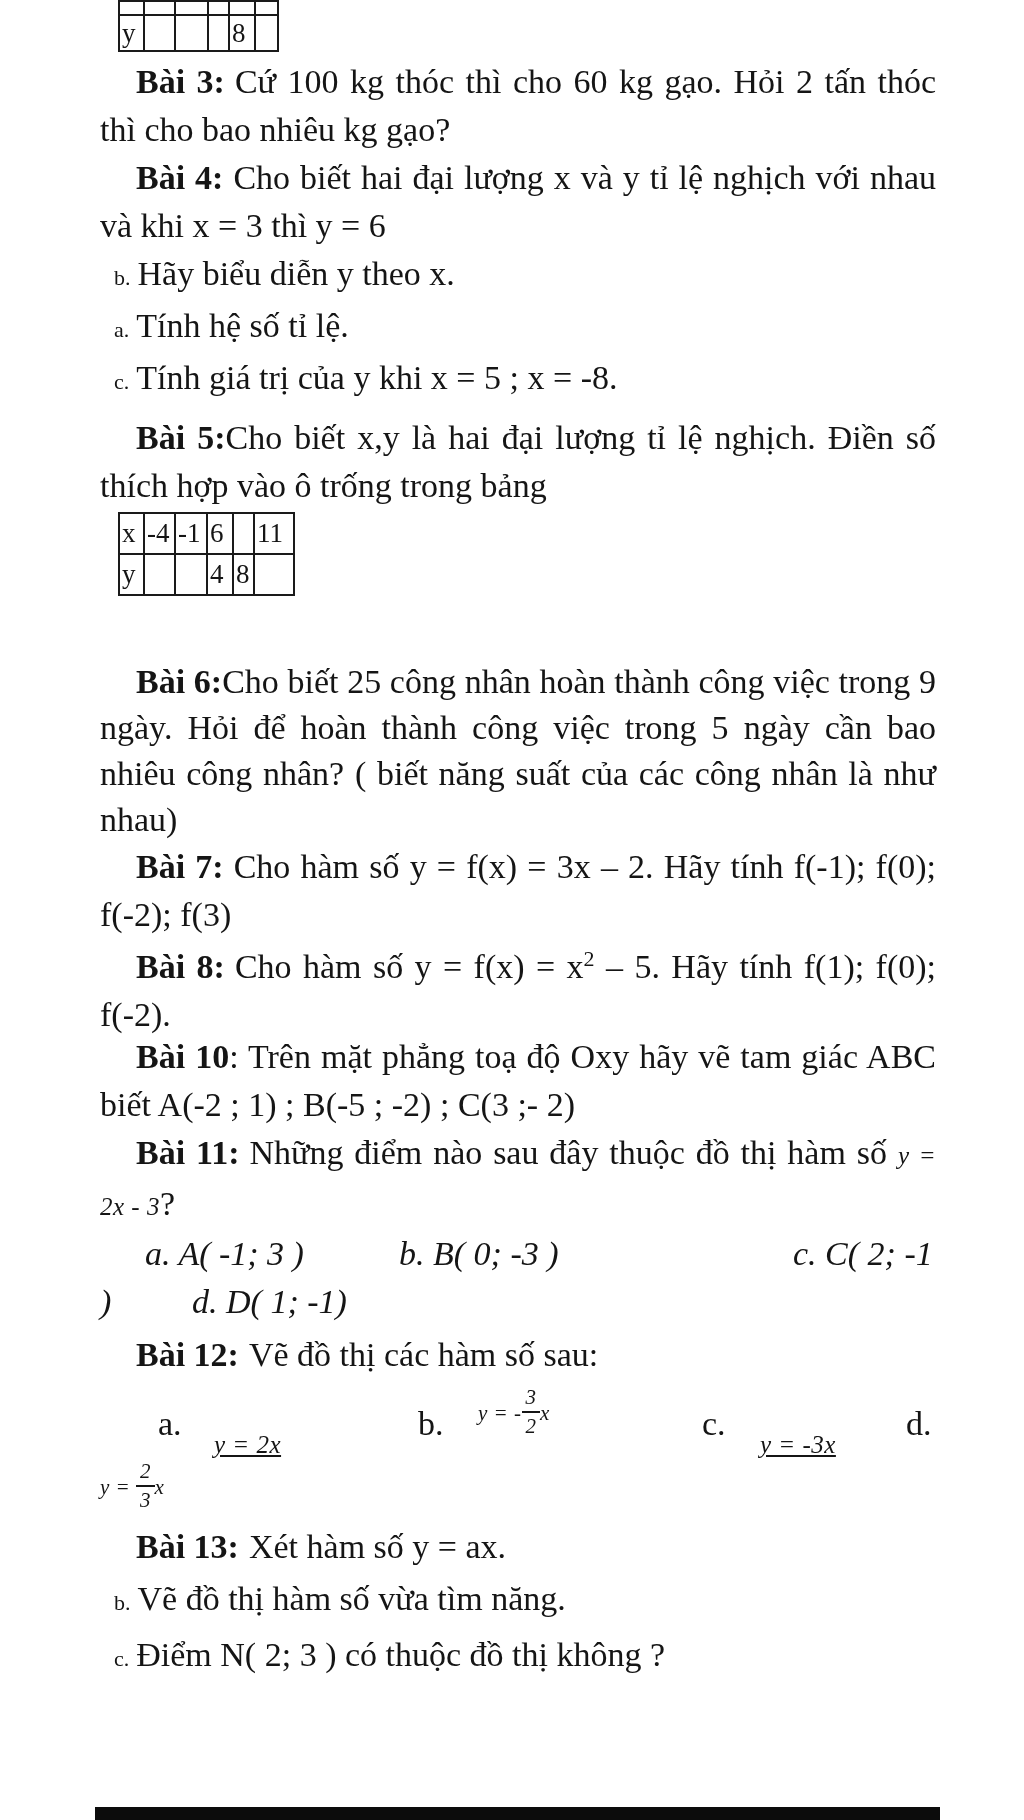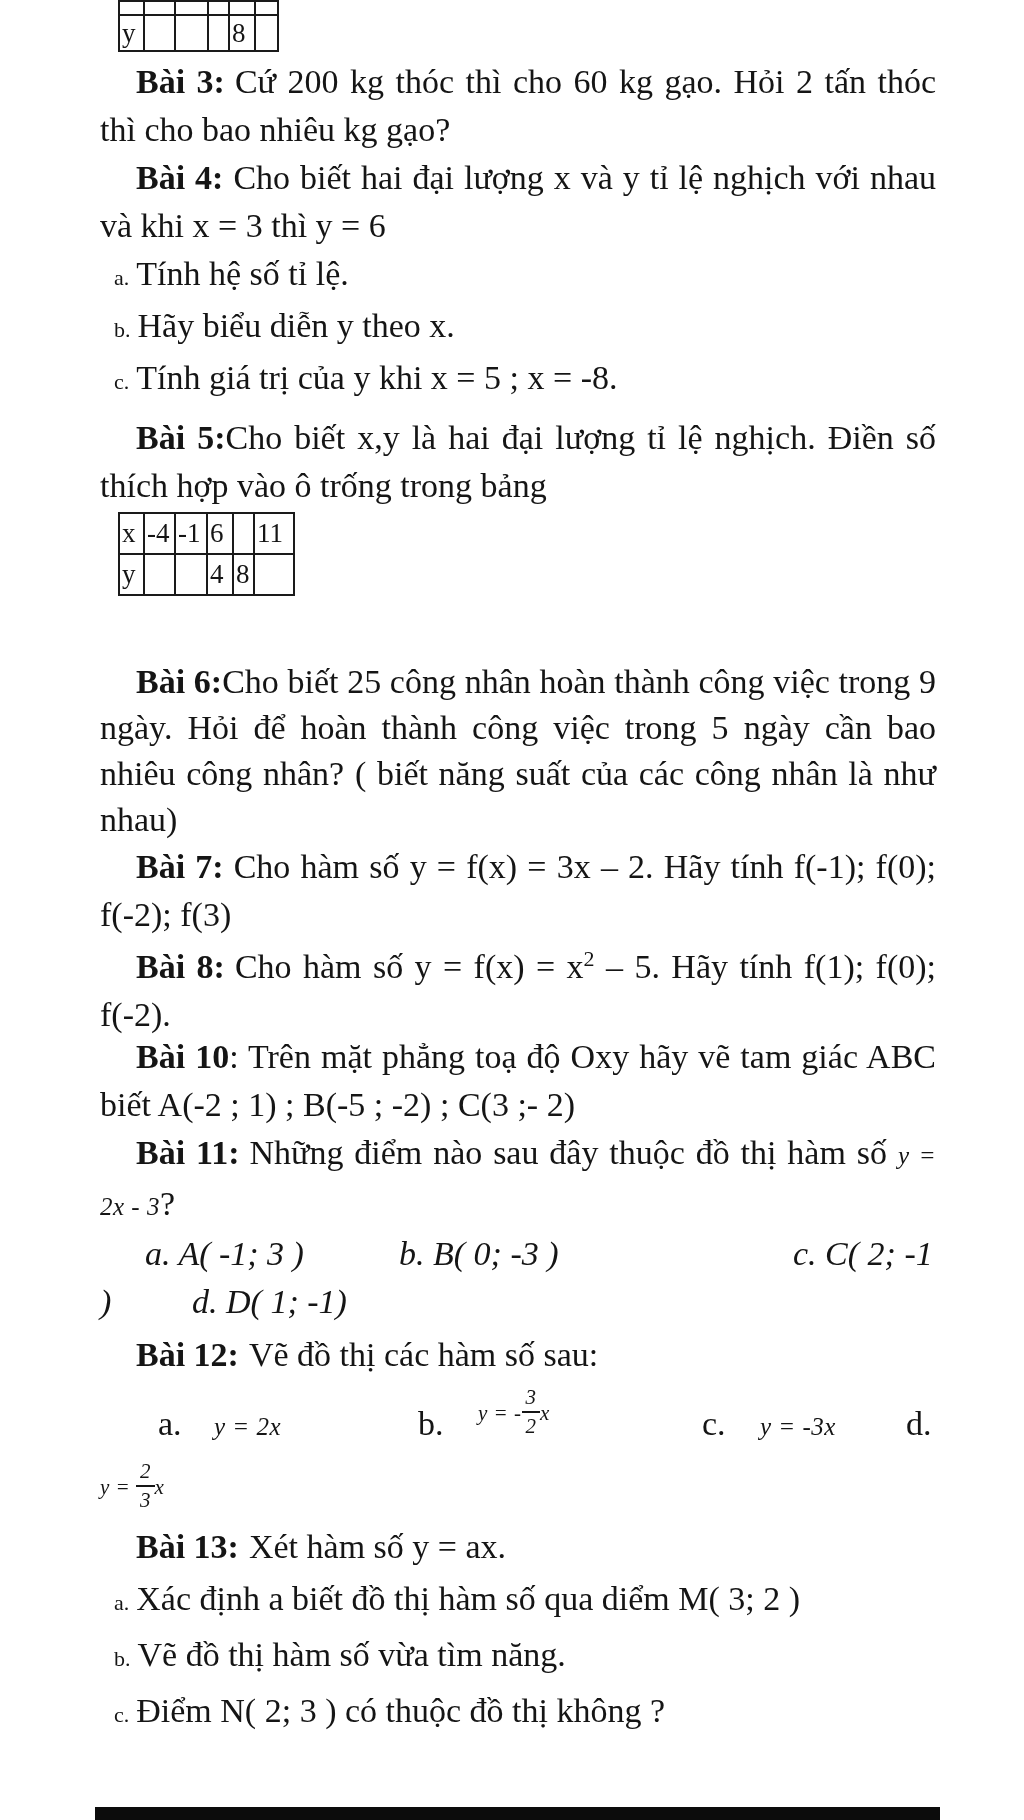--- a/index.html
+++ b/index.html
@@ -32,21 +32,21 @@
   .top-tbl{margin-left:18px;}
   .top-tbl .cut td{height:12px;}
   .top-tbl .yrow td{height:34px;}
   .tbl5{margin-left:18px;margin-top:2px;}
   .tbl5 td{height:39px;}
   
   .l11{position:relative;height:48px;font-size:34px;font-style:italic;}
   .l11 span{position:absolute;top:0;white-space:nowrap;}
   .l12{position:relative;height:74px;font-size:34px;}
   .l12 .mk{position:absolute;top:18px;}
-  .l12 .fm{position:absolute;top:26px;}
+  .l12 .fm{position:absolute;top:44px;text-decoration:underline;}
   .l12 .fr{position:absolute;top:0;}
   .frac{display:inline-block;vertical-align:middle;text-align:center;
         font-style:italic;font-size:21px;line-height:1;}
   .frac .num{display:block;border-bottom:2px solid #151515;padding:0 4px 3px;}
   .frac .den{display:block;padding-top:3px;}
   .fracline{font-size:34px;height:62px;position:relative;}
   .fracline .math{font-size:21px;}
   .bottom-bar{position:absolute;left:95px;top:1807px;width:845px;height:13px;background:#0c0c0c;}
 </style>
 </head>
@@ -68,26 +68,26 @@
       <td>y</td>
       <td></td>
       <td></td>
       <td></td>
       <td>8</td>
       <td></td>
     </tr>
   </tbody>
     </table>
 
-  <div class="para" style="margin-top:6px"><b class="sp">Bài 3:</b><span>Cứ 200 kg thóc thì cho 60 kg gạo. Hỏi 2 tấn thóc thì cho bao nhiêu kg gạo?</span></div>
+  <div class="para" style="margin-top:6px"><b class="sp">Bài 3:</b><span>Cứ 100 kg thóc thì cho 60 kg gạo. Hỏi 2 tấn thóc thì cho bao nhiêu kg gạo?</span></div>
 
   <div class="para"><b class="sp">Bài 4:</b><span>Cho biết hai đại lượng x và y tỉ lệ nghịch với nhau và khi x = 3 thì y = 6</span></div>
 
+  <div class="sub"><span class="marker">b.</span><span>Hãy biểu diễn y theo x.</span></div>
   <div class="sub"><span class="marker">a.</span><span>Tính hệ số tỉ lệ.</span></div>
-  <div class="sub"><span class="marker">b.</span><span>Hãy biểu diễn y theo x.</span></div>
   <div class="sub"><span class="marker">c.</span><span>Tính giá trị của y khi x = 5 ; x = -8.</span></div>
 
   <div class="para" style="margin-top:8px"><b>Bài 5:</b><span>Cho biết x,y là hai đại lượng tỉ lệ nghịch. Điền số thích hợp vào ô trống trong bảng</span></div>
 
   <table class="tbl tbl5">
     <tbody>
         <tr>
       <td style="width:19px">x</td>
       <td style="width:25px">-4</td>
       <td style="width:26px">-1</td>
@@ -136,19 +136,18 @@
     <span class="mk" style="left:602px">c.</span>
     <i class="math fm" style="left:660px">y = -3x</i>
     <span class="mk" style="left:806px">d.</span>
   </div>
   <div class="fracline">
     <span><i class="math">y = </i><span class="frac"><span class="num">2</span><span class="den">3</span></span><i class="math">x</i></span>
   </div>
 
   <div class="para"><b class="sp">Bài 13:</b><span>Xét hàm số y = ax.</span></div>
 
-  <div class="sub" style="margin-top:4px"><span class="marker">a.</span><span>Xác định a biết đồ thị hàm số qua diểm M( 3; 2 )</span></div>
   <div class="sub" style="margin-top:4px"><span class="marker">b.</span><span>Vẽ đồ thị hàm số vừa tìm năng.</span></div>
   <div class="sub" style="margin-top:4px"><span class="marker">c.</span><span>Điểm N( 2; 3 ) có thuộc đồ thị không ?</span></div>
 
 </div>
 
 <div class="bottom-bar"></div>
 
 </body></html>

